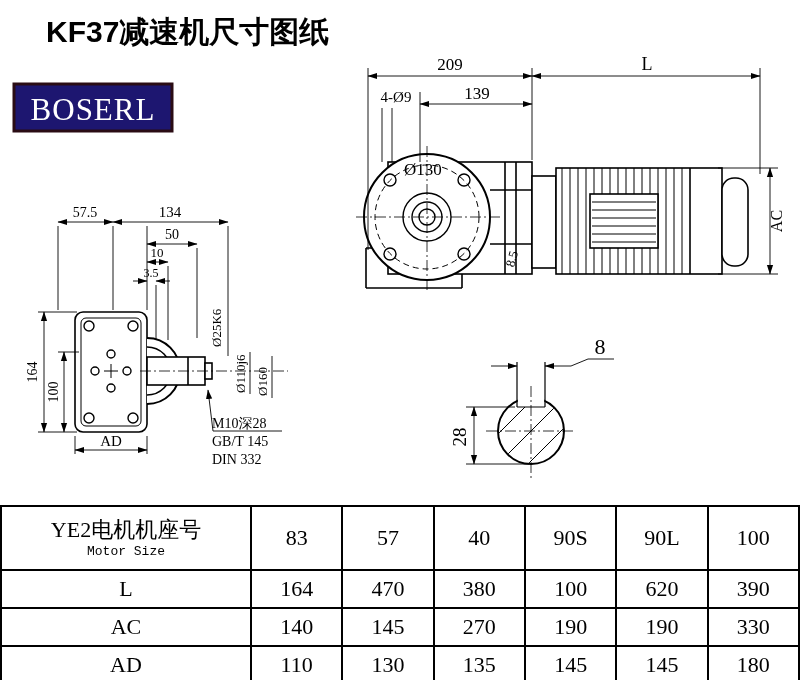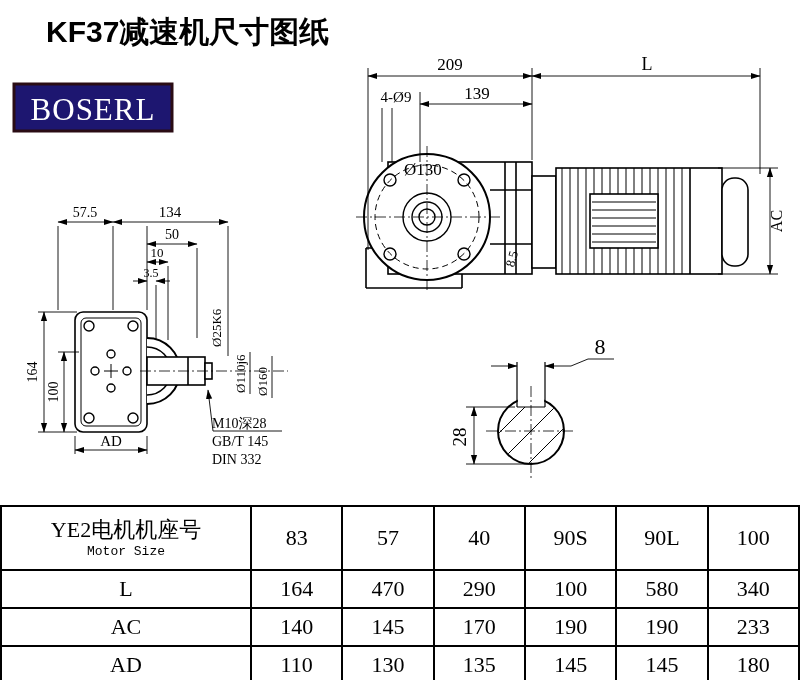--- a/index.html
+++ b/index.html
@@ -196,33 +196,33 @@
         <td>57</td>
         <td>40</td>
         <td>90S</td>
         <td>90L</td>
         <td>100</td>
       </tr>
       <tr class="drow">
         <td>L</td>
         <td>164</td>
         <td>470</td>
-        <td>290</td>
+        <td>380</td>
         <td>100</td>
-        <td>580</td>
-        <td>340</td>
+        <td>620</td>
+        <td>390</td>
       </tr>
       <tr class="drow">
         <td>AC</td>
         <td>140</td>
         <td>145</td>
-        <td>170</td>
+        <td>270</td>
         <td>190</td>
         <td>190</td>
-        <td>233</td>
+        <td>330</td>
       </tr>
       <tr class="drow">
         <td>AD</td>
         <td>110</td>
         <td>130</td>
         <td>135</td>
         <td>145</td>
         <td>145</td>
         <td>180</td>
       </tr>

